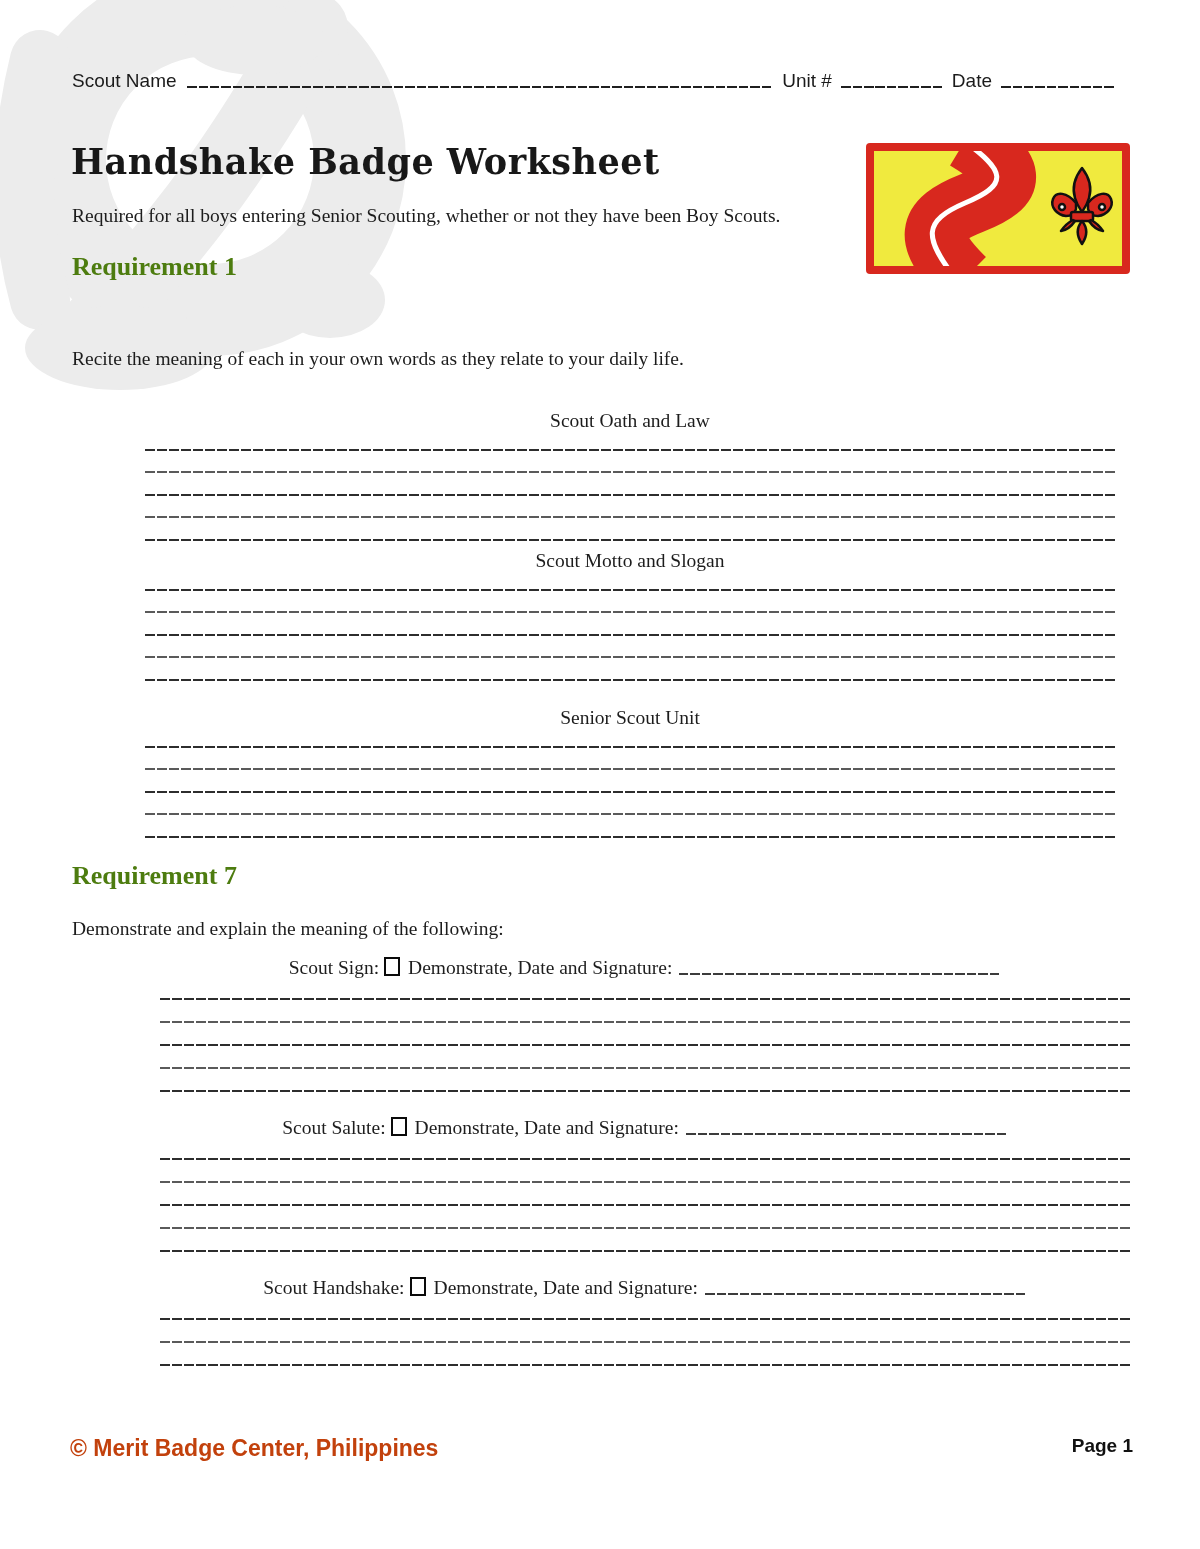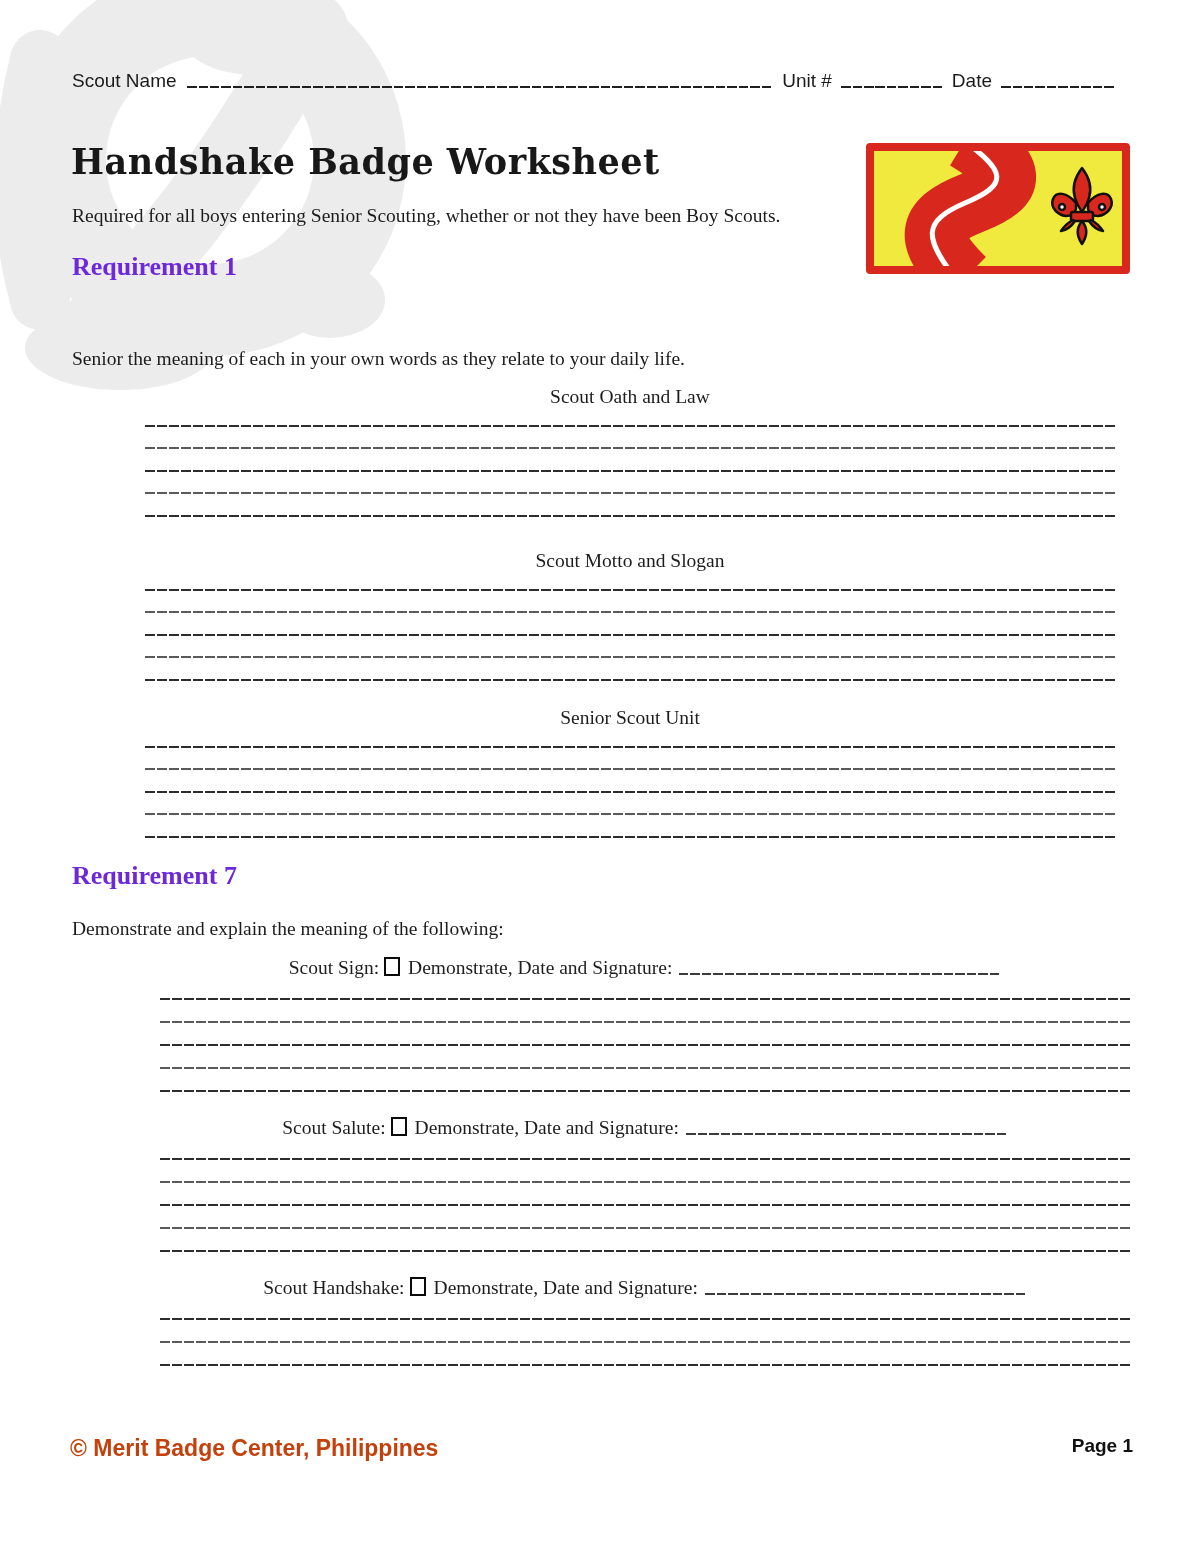--- a/index.html
+++ b/index.html
@@ -28,37 +28,37 @@
     position:absolute;top:140px;left:71px;margin:0;
     font-family:"DejaVu Serif","Liberation Serif",serif;font-weight:700;
     font-size:35px;line-height:44px;letter-spacing:0.5px;color:#181818;
   }
   .logo{position:absolute;top:143px;left:866px;}
   
   .para{position:absolute;left:72px;margin:0;font-size:19.5px;line-height:24px;color:#1c1c1c;}
   .intro{top:204px;}
   .req-heading{
     position:absolute;left:72px;margin:0;
-    font-size:26px;line-height:30px;font-weight:700;color:#6d28d9;
+    font-size:26px;line-height:30px;font-weight:700;color:#4d7c0f;
   }
   .req1-heading{top:252px;}
   .task-row{position:absolute;top:301px;left:72px;font-size:19.5px;line-height:24px;}
   .explain{top:347px;}
   .req2-heading{top:861px;}
   .req2-intro{top:917px;}
   
   .cb{
     display:inline-block;width:12px;height:15px;border:2px solid #0a0a0a;
     vertical-align:-2px;background:#fff;
   }
   .task-row .cb{margin-right:9px;}
   .item-row .cb{margin:0 8px 0 5px;}
   
   .section{position:absolute;left:145px;width:970px;}
-  .sec-oath{top:385px;}
+  .sec-oath{top:409px;}
   .sec-motto{top:549px;}
   .sec-senior{top:706px;}
   .sec-label{font-size:19.5px;line-height:23px;color:#1c1c1c;}
   .rules{margin-top:-4px;}
   .rule{height:22.5px;position:relative;}
   .rule::after{
     content:"";position:absolute;left:0;right:0;bottom:0;height:2px;
     background:repeating-linear-gradient(90deg,#2d2d2d 0 10px,rgba(0,0,0,0) 10px 12px);
   }
   .rule:nth-child(even)::after{
@@ -138,21 +138,21 @@
       <circle cx="12" cy="40" r="3" fill="#ffffff"></circle>
       <circle cx="52" cy="40" r="3" fill="#ffffff"></circle>
     </g>
   </svg>
 
   <p class="para intro">Required for all boys entering Senior Scouting, whether or not they have been Boy Scouts.</p>
 
   <h2 class="req-heading req1-heading">Requirement 1</h2>
 
 
-  <p class="para explain">Senior the meaning of each in your own words as they relate to your daily life.</p>
+  <p class="para explain">Recite the meaning of each in your own words as they relate to your daily life.</p>
 
   <div class="section sec-oath">
     <div class="sec-label">Scout Oath and Law</div>
     <div class="rules">
         <div class="rule"></div>
         <div class="rule"></div>
         <div class="rule"></div>
         <div class="rule"></div>
         <div class="rule"></div>
       </div>

